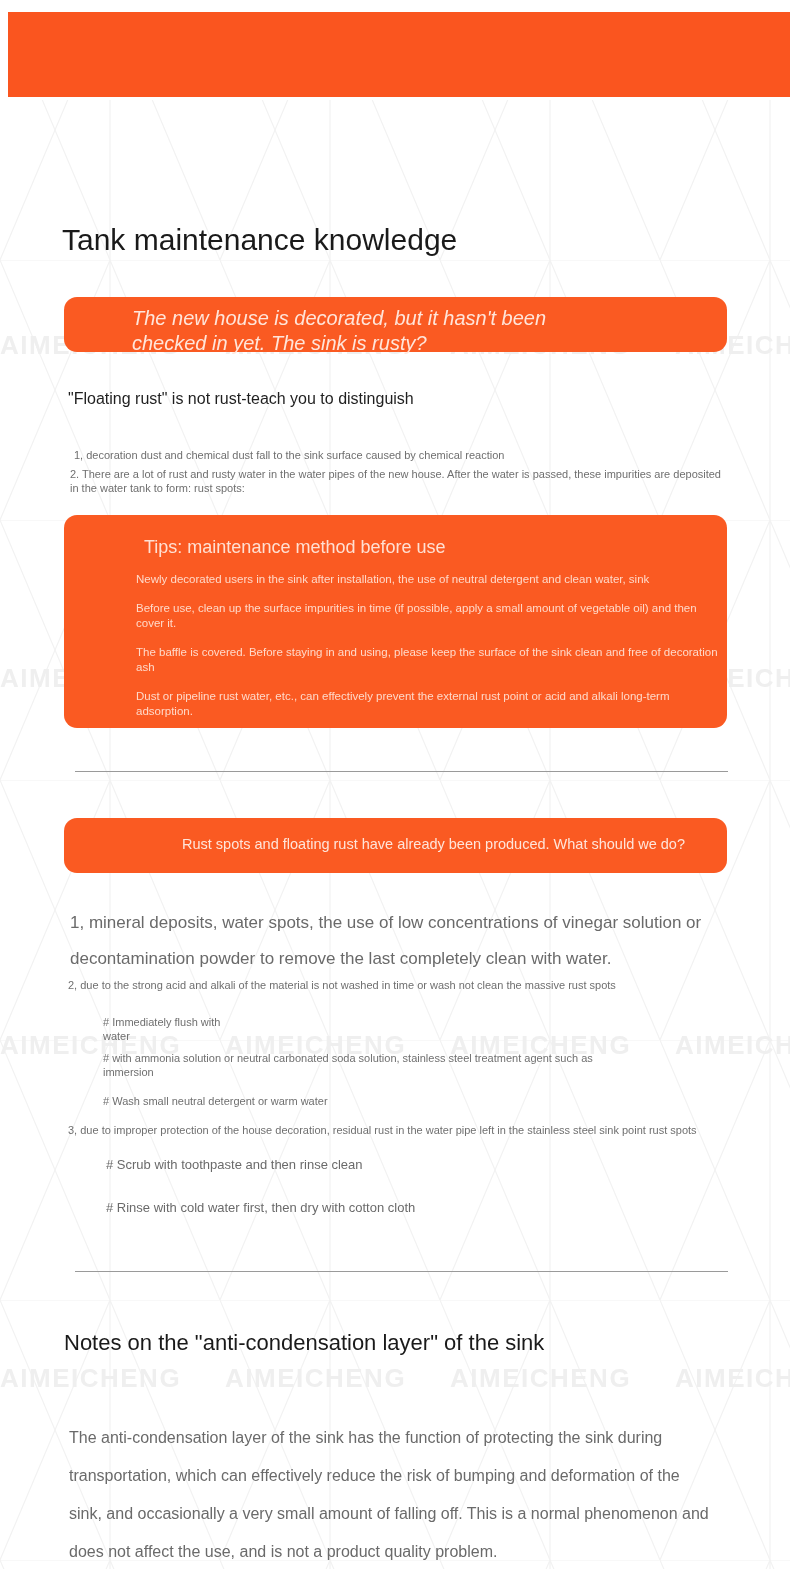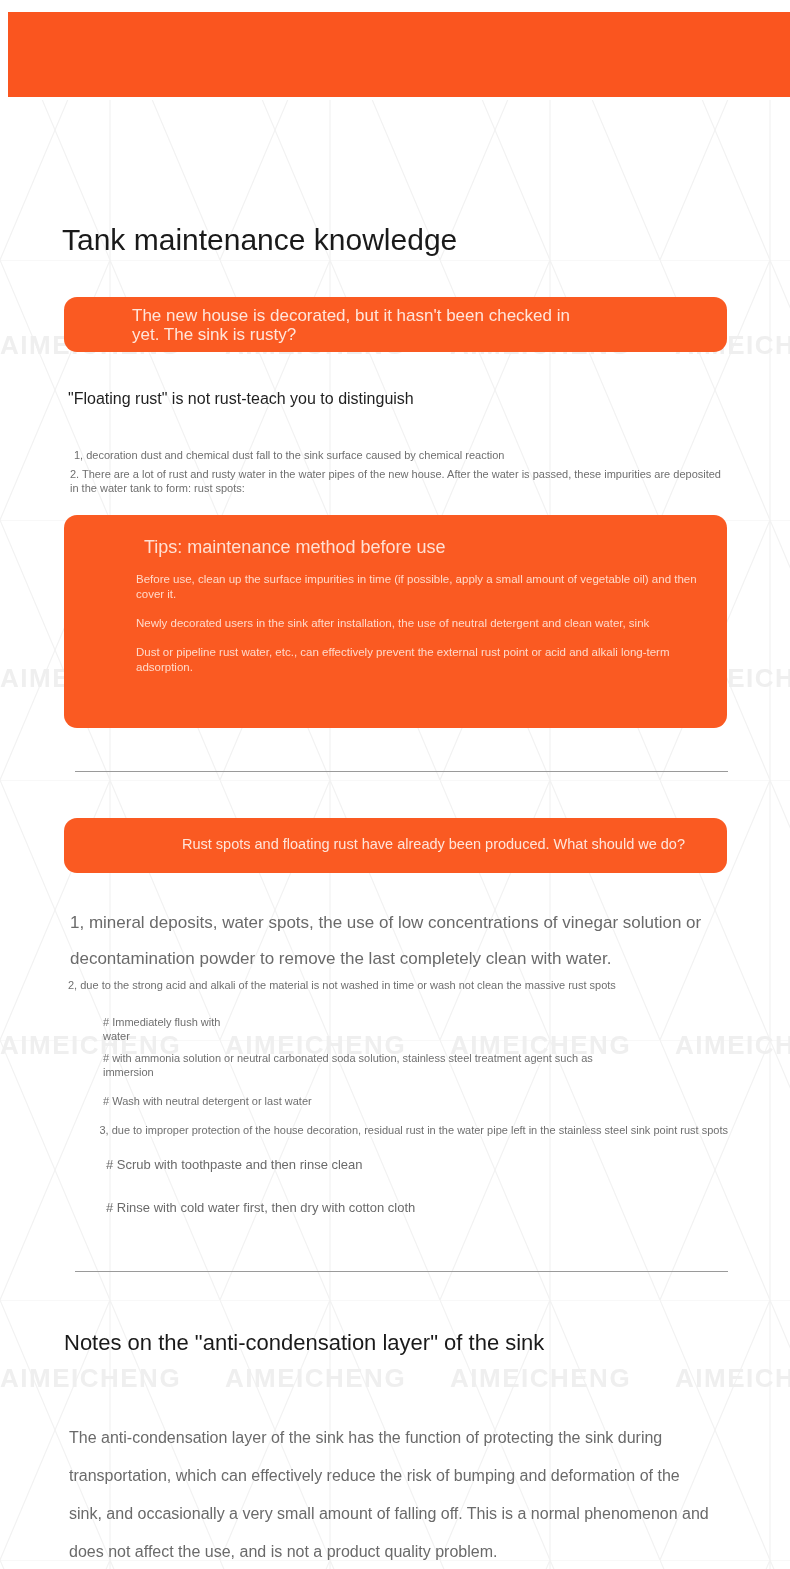--- a/index.html
+++ b/index.html
@@ -78,23 +78,24 @@
     left:64px;
     width:663px;
     background:#fa5a22;
     border-radius:13px;
     box-sizing:border-box;
   }
 
   .banner-1{ top:297px; height:55px; padding:9px 0 0 68px; }
   .banner-1 .btext{
     color:#ffe5da;
-    font-size:17px;
-    line-height:19px;
+    font-size:20px;
+    line-height:25px;
     width:470px;
+    font-style:italic;
   }
 
   .subhead{
     position:absolute;
     left:68px;
     top:390px;
     font-size:16px;
     color:#1f1f1f;
   }
 
@@ -175,21 +176,20 @@
   .h3{ left:103px; top:1094px; width:400px; }
 
   .num3{
     position:absolute;
     left:68px;
     top:1123px;
     width:660px;
     color:#6f6f6f;
     font-size:11px;
     line-height:14px;
-    text-align:right;
   }
 
   .hash-big{
     position:absolute;
     color:#6a6a6a;
     font-size:13px;
     line-height:16px;
   }
   .hb1{ left:106px; top:1157px; width:260px; }
   .hb2{ left:106px; top:1200px; width:320px; }
@@ -246,38 +246,39 @@
     </div>
 
     <div class="subhead">"Floating rust" is not rust-teach you to distinguish</div>
 
     <div class="para p1">1, decoration dust and chemical dust fall to the sink surface caused by chemical reaction</div>
     <div class="para p2">2. There are a lot of rust and rusty water in the water pipes of the new house. After the water is passed, these impurities are deposited in the water tank to form: rust spots:</div>
 
     <div class="orange-card tips-card">
       <div class="tips-title">Tips: maintenance method before use</div>
       <div class="tips-body">
+        <div class="tips-line l1">Newly decorated users in the sink after installation, the use of neutral detergent and clean water, sink</div>
         <div class="tips-line l2">Before use, clean up the surface impurities in time (if possible, apply a small amount of vegetable oil) and then cover it.</div>
-        <div class="tips-line l1">Newly decorated users in the sink after installation, the use of neutral detergent and clean water, sink</div>
+        <div class="tips-line l3">The baffle is covered. Before staying in and using, please keep the surface of the sink clean and free of decoration ash</div>
         <div class="tips-line l4">Dust or pipeline rust water, etc., can effectively prevent the external rust point or acid and alkali long-term adsorption.</div>
       </div>
     </div>
 
     <div class="divider div-1"></div>
 
     <div class="orange-card banner-2">
       <div class="btext">Rust spots and floating rust have already been produced. What should we do?</div>
     </div>
 
     <div class="big-para">1, mineral deposits, water spots, the use of low concentrations of vinegar solution or decontamination powder to remove the last completely clean with water.</div>
     <div class="num2">2, due to the strong acid and alkali of the material is not washed in time or wash not clean the massive rust spots</div>
 
     <div class="hash-item h1"># Immediately flush with water</div>
     <div class="hash-item h2"># with ammonia solution or neutral carbonated soda solution, stainless steel treatment agent such as immersion</div>
-    <div class="hash-item h3"># Wash with neutral detergent or last water</div>
+    <div class="hash-item h3"># Wash small neutral detergent or warm water</div>
 
     <div class="num3">3, due to improper protection of the house decoration, residual rust in the water pipe left in the stainless steel sink point rust spots</div>
 
     <div class="hash-big hb1"># Scrub with toothpaste and then rinse clean</div>
     <div class="hash-big hb2"># Rinse with cold water first, then dry with cotton cloth</div>
 
     <div class="divider div-2"></div>
 
     <h2 class="section-title">Notes on the "anti-condensation layer" of the sink</h2>
     <div class="bottom-para">The anti-condensation layer of the sink has the function of protecting the sink during transportation, which can effectively reduce the risk of bumping and deformation of the sink, and occasionally a very small amount of falling off. This is a normal phenomenon and does not affect the use, and is not a product quality problem.</div>

